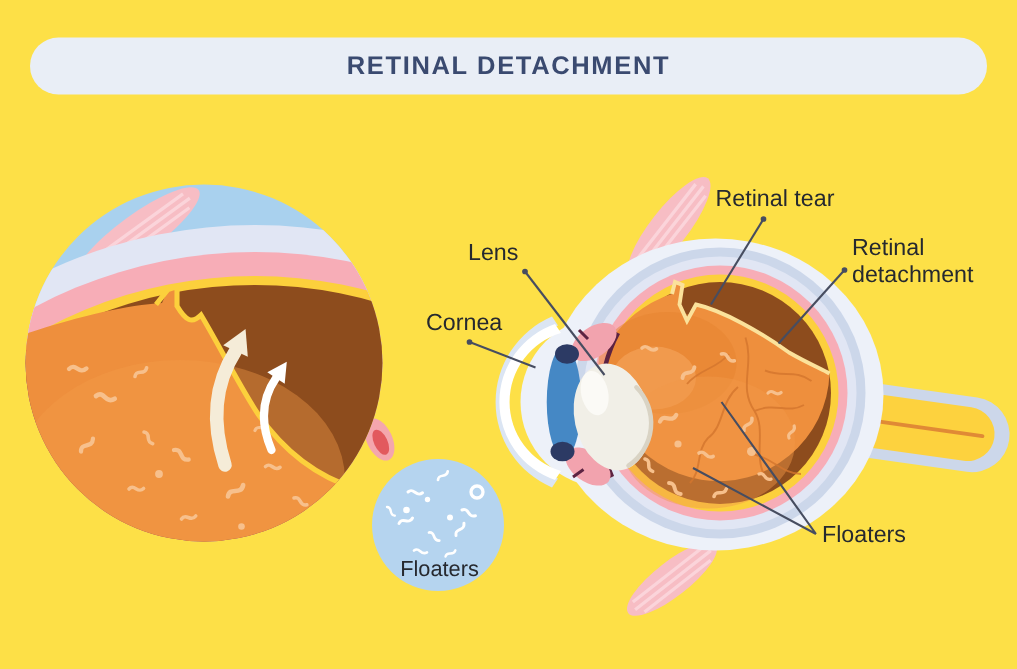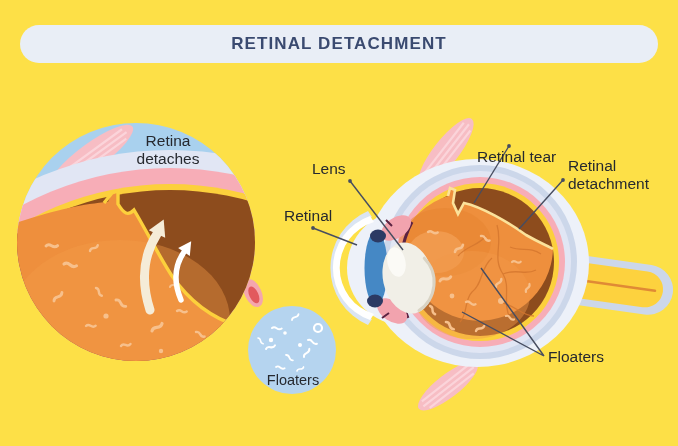--- a/index.html
+++ b/index.html
@@ -215,20 +215,19 @@
       <circle cx="563" cy="180" r="1.9" class="leaderDot"></circle>
       <path d="M563 180 L 519 229" class="leader"></path>
       <path d="M544 356 L 481 268 M544 356 L 462 312" class="leader"></path>
     </g>
   </svg>
 
   <div class="banner">
     <span class="banner-title">RETINAL DETACHMENT</span>
   </div>
 
-  <div class="lbl wrap center" style="left:120px;top:132px;width:96px;">Retina detaches</div>
   <div class="lbl center" style="left:253px;top:372px;width:80px;font-size:14.5px;">Floaters</div>
   <div class="lbl" style="left:312px;top:160px;">Lens</div>
-  <div class="lbl" style="left:284px;top:207px;">Retinal</div>
-  <div class="lbl" style="left:477px;top:124px;margin-top:24px;">Retinal tear</div>
+  <div class="lbl" style="left:284px;top:207px;">Cornea</div>
+  <div class="lbl" style="left:477px;top:124px;">Retinal tear</div>
   <div class="lbl wrap" style="left:568px;top:157px;width:104px;">Retinal detachment</div>
   <div class="lbl" style="left:548px;top:348px;">Floaters</div>
 </div>
 
 </body></html>

